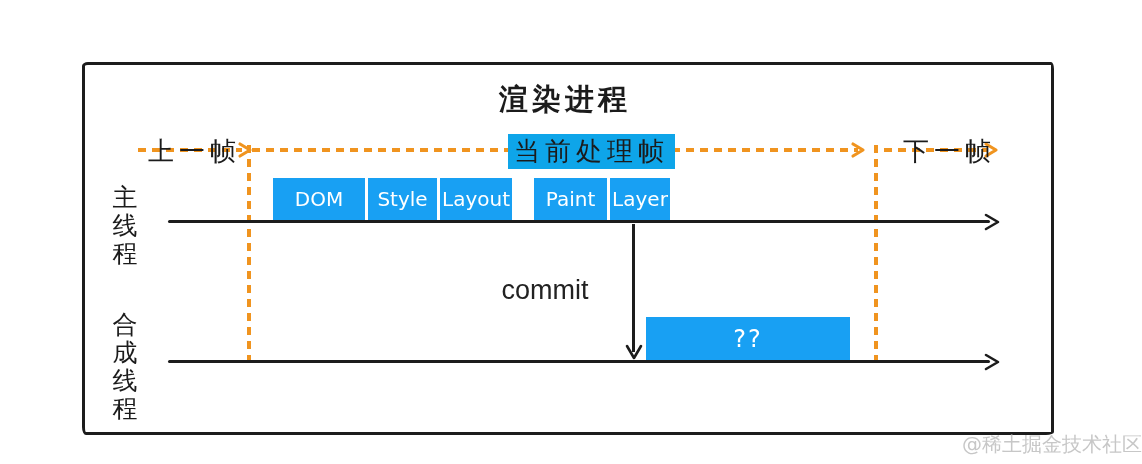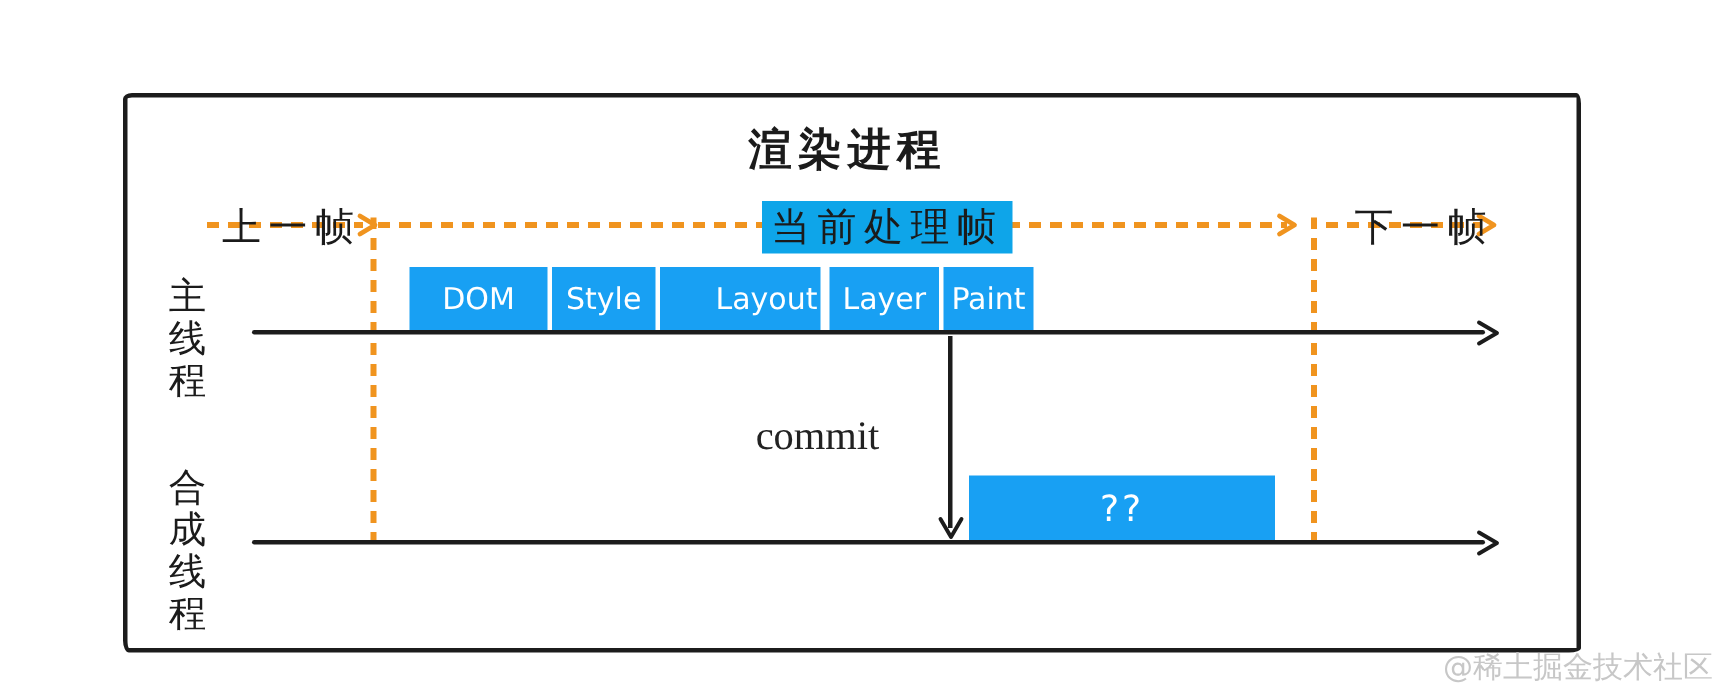--- a/index.html
+++ b/index.html
@@ -36,28 +36,28 @@
   
   .thread-label{width:34px;text-align:center;font-size:25px;line-height:1.12;word-break:break-all;}
   .main-thread-label{left:108px;top:184px;}
   .comp-thread-label{left:108px;top:311px;}
 
   
   .stages{left:273px;top:178px;height:42px;display:flex;}
   .stage-box{background:var(--blue);color:#fff;font-size:20px;display:flex;align-items:center;justify-content:center;}
   .stage-box:nth-child(1){width:92px;margin-right:3px;}
   .stage-box:nth-child(2){width:69px;margin-right:3px;}
-  .stage-box:nth-child(3){width:72px;margin-right:6px;padding-left:35px;}
+  .stage-box:nth-child(3){width:72px;margin-right:22px;}
   .stage-box:nth-child(4){width:73px;margin-right:3px;}
   .stage-box:nth-child(5){width:60px;}
 
   
   .commit-line{left:632px;top:224px;width:2.5px;height:128px;background:#1c1c1c;}
   .commit-label{left:465px;top:275px;width:160px;text-align:center;font-size:27px;
-                font-family:Liberation Serif, serif;color:#222;}
+                font-family:Liberation Sans, sans-serif;color:#222;}
 
   
   .mystery-box{left:646px;top:317px;width:204px;height:43px;background:var(--blue);color:#fff;
                font-size:24px;display:flex;align-items:center;justify-content:center;letter-spacing:2px;}
 
   
   .watermark{left:962px;top:431px;font-size:20px;color:#c7c7c7;white-space:nowrap;}
 
   svg.arrow{position:absolute;overflow:visible;}
 </style>
@@ -95,22 +95,22 @@
   <div class="abs thread-label main-thread-label">主线程</div>
   <div class="abs hline main-line"></div>
   <svg class="arrow" style="left:984px;top:213px;" width="16" height="18" viewBox="0 0 16 18">
     <path d="M2 2 L14 9 L2 16" fill="none" stroke="#1c1c1c" stroke-width="2.6" stroke-linecap="round" stroke-linejoin="round"></path>
   </svg>
 
   <div class="abs stages">
     <div class="stage-box">DOM</div>
     <div class="stage-box">Style</div>
     <div class="stage-box">Layout</div>
+    <div class="stage-box">Paint</div>
     <div class="stage-box">Layer</div>
-    <div class="stage-box">Paint</div>
   </div>
 
   <div class="abs commit-line"></div>
   <svg class="arrow" style="left:625px;top:344px;" width="18" height="16" viewBox="0 0 18 16">
     <path d="M2 2 L9 14 L16 2" fill="none" stroke="#1c1c1c" stroke-width="2.6" stroke-linecap="round" stroke-linejoin="round"></path>
   </svg>
   <div class="abs commit-label">commit</div>
 
   <div class="abs thread-label comp-thread-label">合成线程</div>
   <div class="abs hline comp-line"></div>

